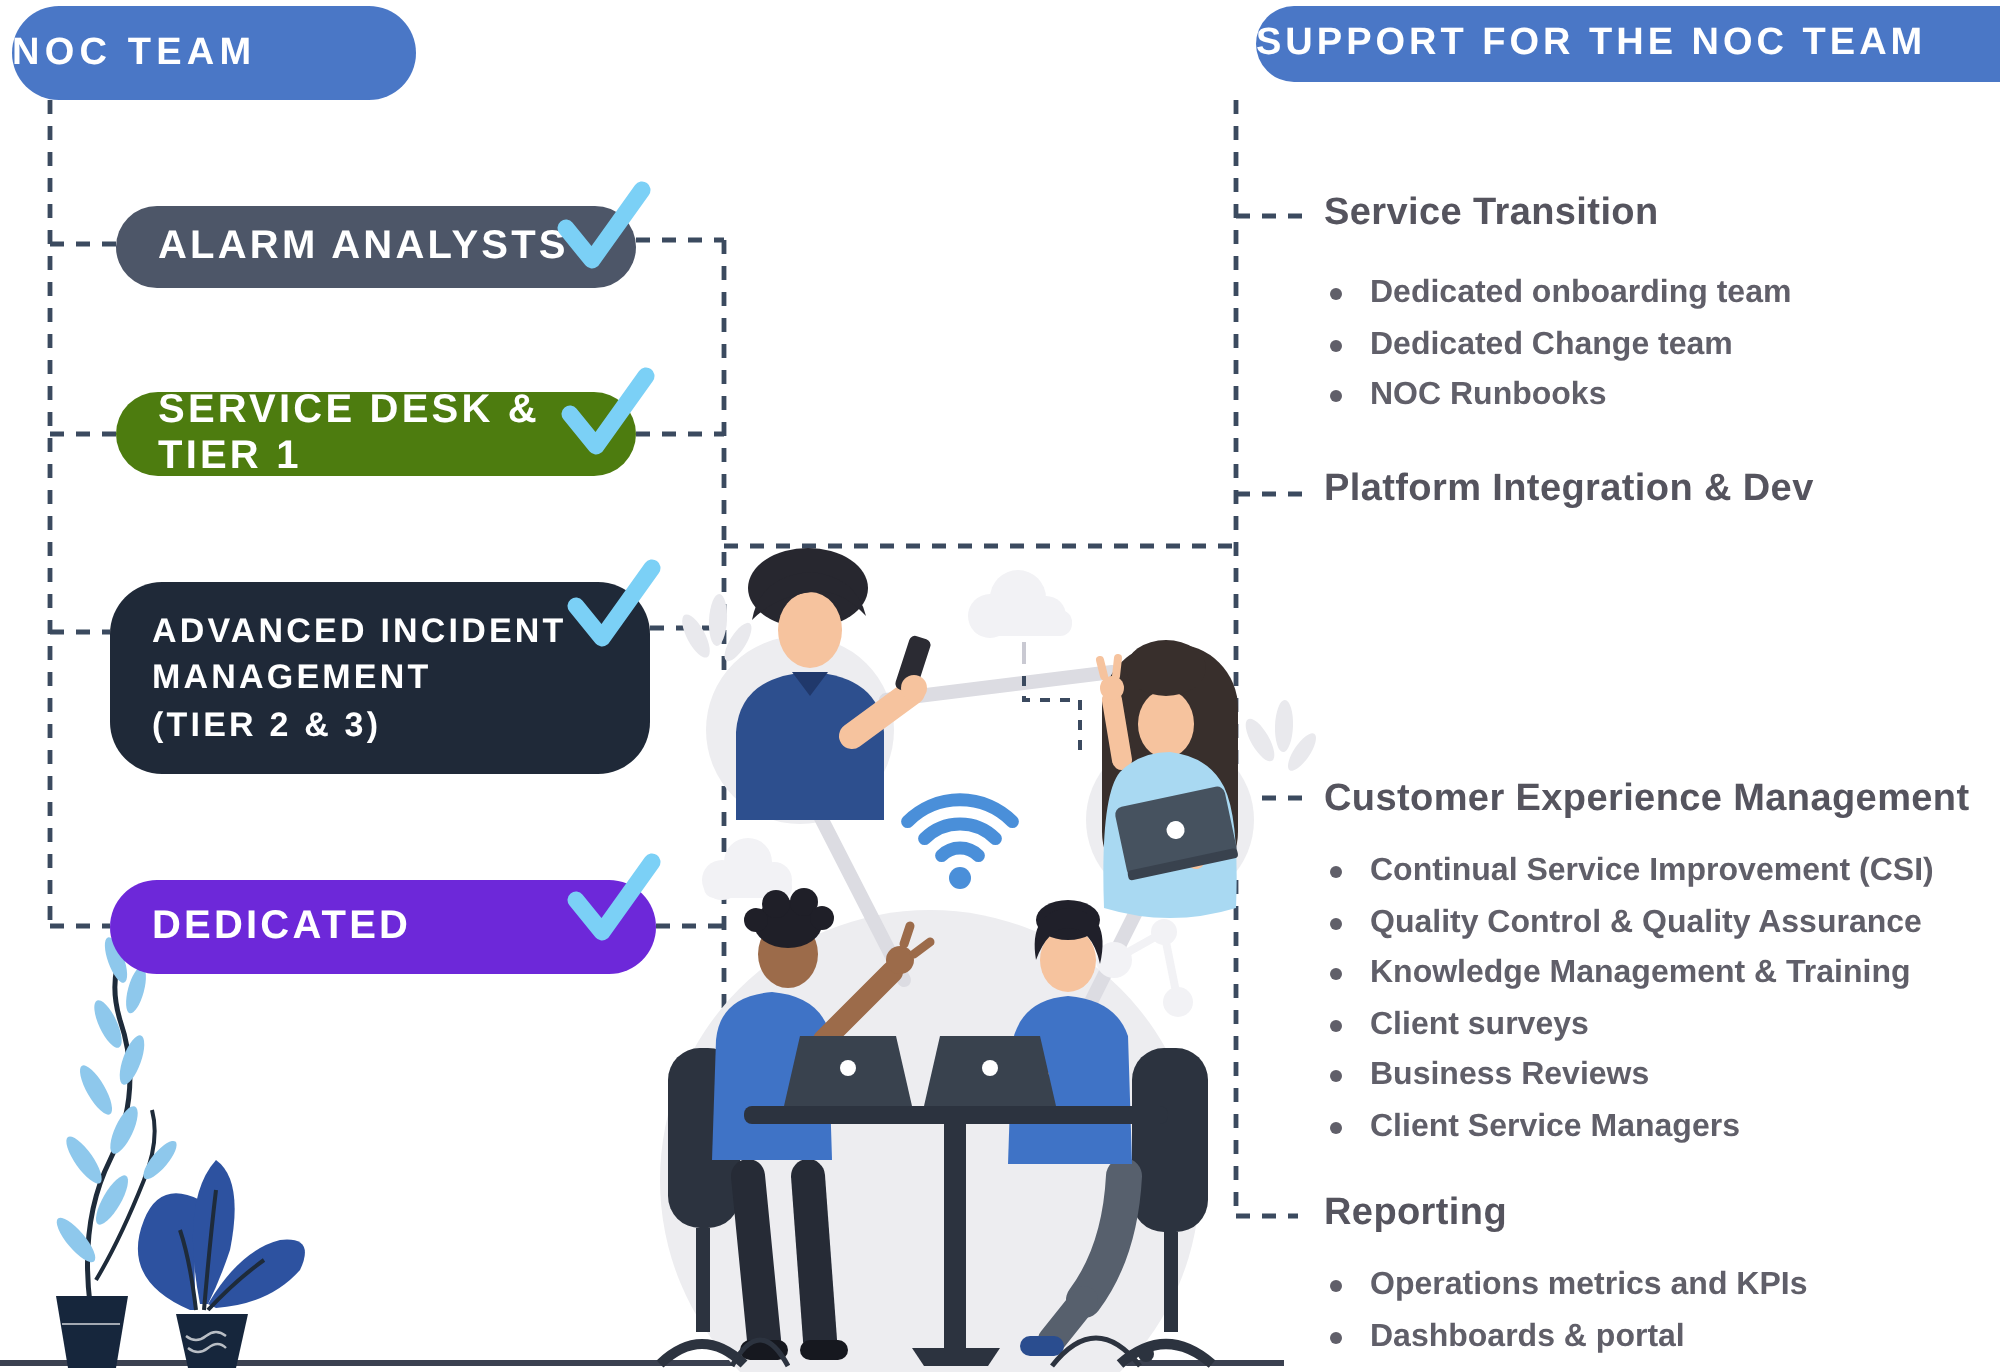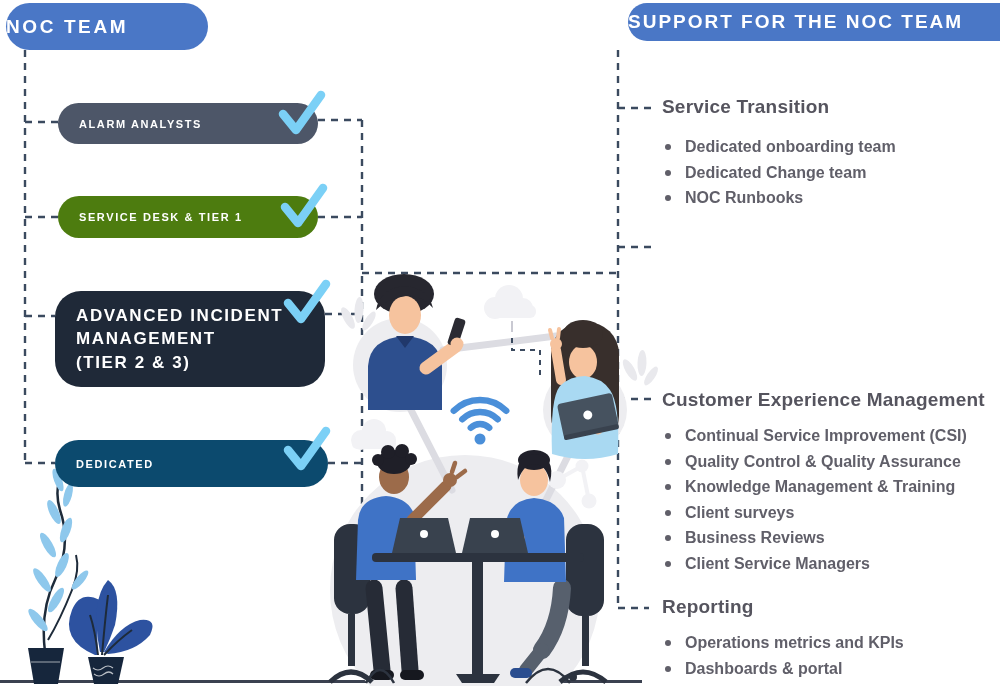--- a/index.html
+++ b/index.html
@@ -19,27 +19,27 @@
     border-radius:24px; display:flex; align-items:center; justify-content:flex-start;
     font-weight:bold; letter-spacing:2.6px; font-size:19px;
   }
   #noc-pill   { left:6px;   top:3px; width:202px; height:47px; }
   #support-pill { left:628px; top:3px; width:396px; height:38px; letter-spacing:2px; }
 
   
   .list-pill {
     position:absolute; z-index:3; color:#ffffff; font-weight:bold;
     display:flex; align-items:center; border-radius:22px;
-    font-size:11px; letter-spacing:1.6px; padding-left:21px;
+    font-size:20px; letter-spacing:1.6px; padding-left:21px;
   }
   #pill-0 { left:58px; top:103px; width:260px; height:41px; background:#4d5668; }
   #pill-1 { left:58px; top:196px; width:260px; height:42px; background:#4d7c0f; }
   #pill-2 { left:55px; top:291px; width:270px; height:96px; background:#1f2938;
             border-radius:26px; font-size:17px; line-height:23.5px; }
-  #pill-3 { left:55px; top:440px; width:273px; height:47px; background:#0c4a6e; border-radius:24px; }
+  #pill-3 { left:55px; top:440px; width:273px; height:47px; background:#6d28d9; border-radius:24px; }
 
   .check { position:absolute; z-index:4; width:52px; height:46px; }
   #check-0 { left:276px; top:90px; }
   #check-1 { left:278px; top:183px; }
   #check-2 { left:281px; top:279px; }
   #check-3 { left:281px; top:426px; }
 
   
   .section { position:absolute; z-index:3; left:662px; width:330px; }
   .section h3 {
@@ -133,20 +133,21 @@
 
   <div id="sec-0" class="section">
     <h3>Service Transition</h3>
     <div class="items">
       <div class="item">Dedicated onboarding team</div>
       <div class="item">Dedicated Change team</div>
       <div class="item">NOC Runbooks</div>
     </div>
   </div>
   <div id="sec-1" class="section">
+    <h3>Platform Integration &amp; Dev</h3>
   </div>
   <div id="sec-2" class="section">
     <h3>Customer Experience Management</h3>
     <div class="items">
       <div class="item">Continual Service Improvement (CSI)</div>
       <div class="item">Quality Control &amp; Quality Assurance</div>
       <div class="item">Knowledge Management &amp; Training</div>
       <div class="item">Client surveys</div>
       <div class="item">Business Reviews</div>
       <div class="item">Client Service Managers</div>

